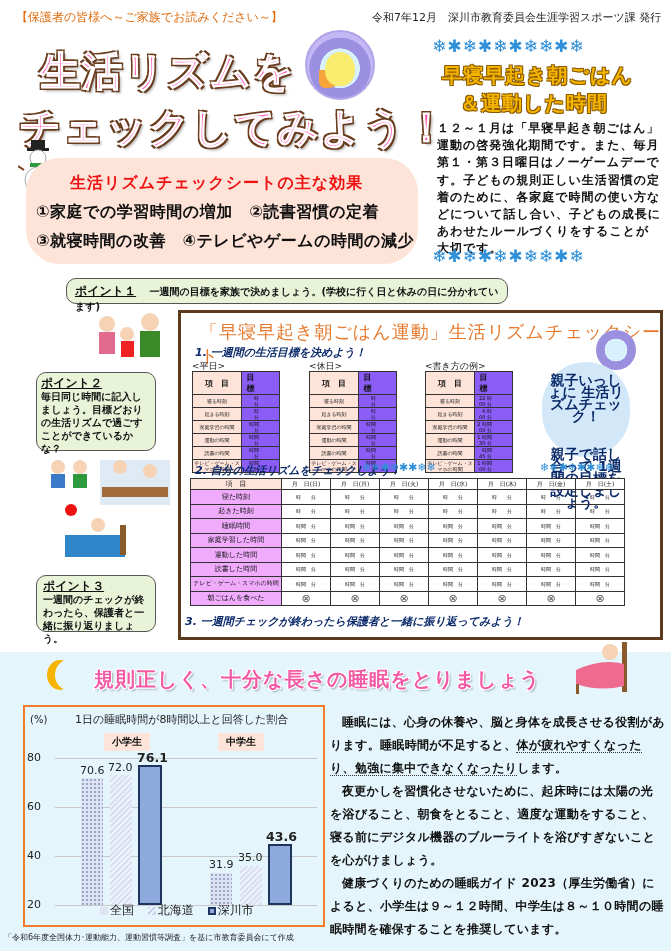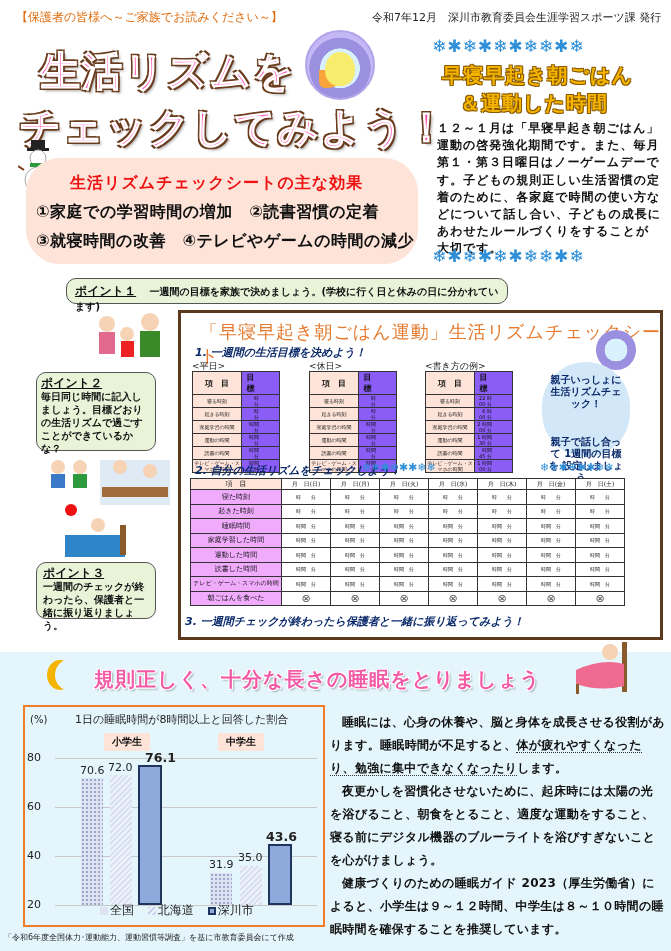--- a/index.html
+++ b/index.html
@@ -20,32 +20,32 @@
   .effects-line { left: 36px; font-size: 16px; font-weight: bold; color: #111; letter-spacing: 0.5px; }
   
   .snow-row { font-size: 17px; color: #2f8fd8; letter-spacing: 1px; }
   .right-title { font-size: 20px; font-weight: bold; color: #f5b400; text-shadow: 1px 1px 0 #8a5a00, -1px -1px 0 #8a5a00, 1px -1px 0 #8a5a00, -1px 1px 0 #8a5a00; letter-spacing: 1px; }
   .right-body { left: 437px; top: 120px; width: 225px; font-size: 12px; font-weight: bold; line-height: 17.2px; letter-spacing: 1px; }
   
   .callout { background: #e8f3d8; border: 1.5px solid #555; border-radius: 10px; font-size: 10px; font-weight: bold; }
   .callout-head { font-weight: bold; text-decoration: underline; font-size: 12px; }
   .p1 { left: 66px; top: 278px; width: 442px; height: 26px; padding: 4px 8px; }
   .p2 { left: 36px; top: 372px; width: 120px; height: 79px; padding: 4px 4px; line-height: 13px; }
-  .p3 { left: 36px; top: 562px; width: 120px; height: 57px; padding: 4px 6px; line-height: 13px; }
+  .p3 { left: 36px; top: 575px; width: 120px; height: 57px; padding: 4px 6px; line-height: 13px; }
   
   .sheet { left: 178px; top: 310px; width: 485px; height: 330px; border: 3px solid #5b3a1e; background: #fff; }
   .sheet-title { left: 200px; top: 320px; font-size: 18px; color: #e67a2e; letter-spacing: 1px; }
   .sec-title { font-size: 11px; font-weight: bold; color: #0b2a6a; font-style: italic; }
   .small-label { font-size: 9px; color: #222; }
   table.goal { position: absolute; border-collapse: collapse; font-size: 5px; }
   table.goal td, table.goal th { border: 1px solid #333; height: 11.5px; }
   table.goal th { font-size: 8px; font-weight: bold; height: 10px; }
   table.goal th.a, table.goal td.a { background: #fde3d8; width: 49px; text-align: center; }
   table.goal th.b, table.goal td.b { background: #8b5cf6; width: 38px; text-align: right; padding-right: 20px; }
-  .bubble-blue { left: 542px; top: 362px; width: 88px; height: 95px; background: #d2e7f8; border-radius: 44px; font-size: 10px; font-weight: bold; color: #0b2a6a; padding: 12px 6px; line-height: 12px; text-align: center; }
+  .bubble-blue { left: 542px; top: 362px; width: 88px; height: 95px; background: #d2e7f8; border-radius: 44px; font-size: 14px; font-weight: bold; color: #0b2a6a; padding: 12px 6px; line-height: 12px; text-align: center; }
   table.check { position: absolute; left: 190px; top: 478px; border-collapse: collapse; font-size: 5px; }
   table.check td, table.check th { border: 1px solid #333; height: 14.5px; width: 49px; text-align: center; }
   table.check th { height: 10px; font-size: 6px; font-weight: normal; background: #fff; }
   table.check th.first { background: #fde3d8; width: 91px; font-size: 7px; }
   table.check td.first { background: #f0abfc; width: 91px; font-size: 7px; }
   
   .lower { left: 0; top: 652px; width: 671px; height: 299px; background: #e4f5fc; }
   .moon { left: 55px; top: 660px; width: 26px; height: 30px; border-radius: 50%; box-shadow: -8px 0 0 0 #f5b400; }
   .lower-title { left: 94px; top: 666px; font-size: 20px; font-weight: bold; color: #f25aa6; text-shadow: 1px 1px 0 #fff, -1px -1px 0 #fff, 1px -1px 0 #fff, -1px 1px 0 #fff, 2px 2px 2px rgba(0,0,0,0.3); letter-spacing: 1px; }
   .bed { left: 572px; top: 640px; width: 60px; height: 55px; }
@@ -372,21 +372,21 @@
 <div class="abs tick" style="left:27px;top:751px">80</div>
 <div class="abs tick" style="left:27px;top:800px">60</div>
 <div class="abs tick" style="left:27px;top:849px">40</div>
 <div class="abs tick" style="left:27px;top:898px">20</div>
 
 <div class="bar zen" style="left:81px;top:778px;width:22px;height:127px"></div>
 <div class="bar hok" style="left:110px;top:775px;width:22px;height:130px"></div>
 <div class="bar fuk" style="left:138px;top:765px;width:24px;height:140px"></div>
 <div class="val" style="left:80px;top:764px">70.6</div>
 <div class="val" style="left:108px;top:761px">72.0</div>
-<div class="val bold" style="left:145px;top:750px">76.1</div>
+<div class="val bold" style="left:137px;top:750px">76.1</div>
 
 <div class="bar zen" style="left:210px;top:873px;width:22px;height:32px"></div>
 <div class="bar hok" style="left:240px;top:866px;width:22px;height:39px"></div>
 <div class="bar fuk" style="left:268px;top:844px;width:24px;height:61px"></div>
 <div class="val" style="left:209px;top:858px">31.9</div>
 <div class="val" style="left:238px;top:851px">35.0</div>
 <div class="val bold" style="left:266px;top:829px">43.6</div>
 
 <div class="abs legend">
   <span class="lg-swatch" style="background:#dde3f3"></span><span>全国</span>

